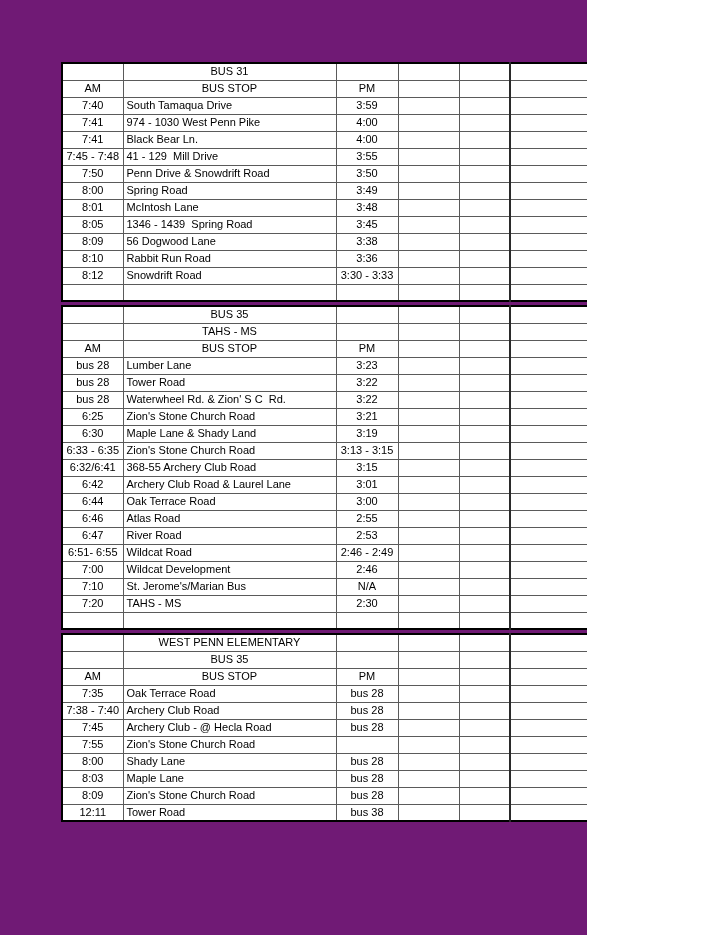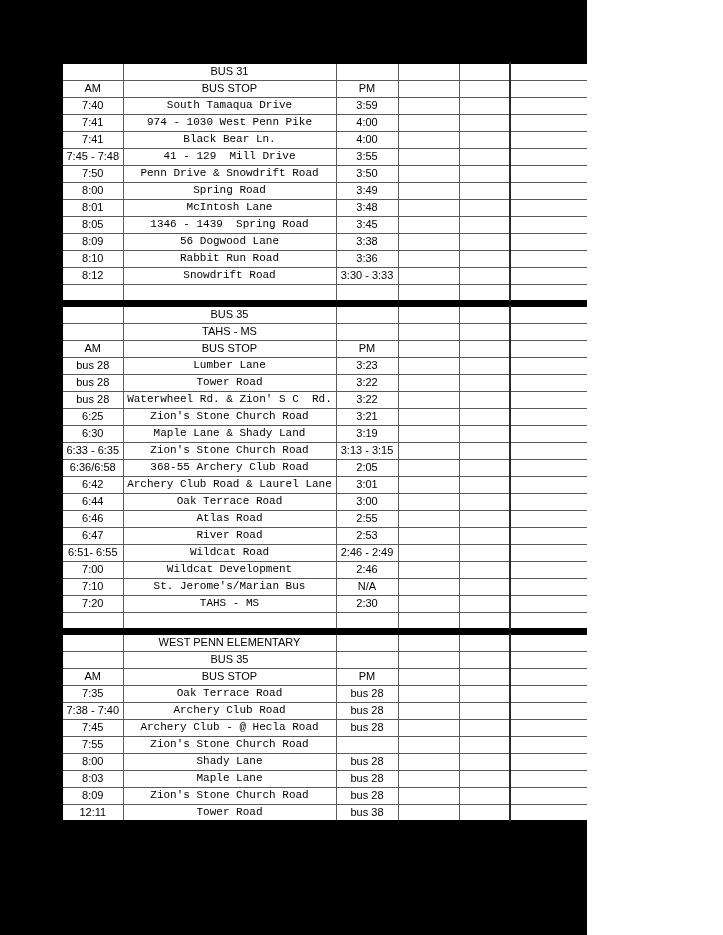--- a/index.html
+++ b/index.html
@@ -5,21 +5,21 @@
   * { margin: 0; padding: 0; box-sizing: border-box; }
   html, body {
     width: 723px; height: 935px;
     background: #ffffff;
     font-family: "Liberation Sans", sans-serif;
     color: #000000;
   }
   .page {
     position: relative;
     width: 587px; height: 935px;
-    background: #000000;
+    background: #701a75;
     overflow: hidden;
   }
   #tables-root {
     position: absolute;
     left: 61px; top: 62px;
     width: 574px;
   }
   table.bus-table {
     border-collapse: collapse;
     table-layout: fixed;
@@ -38,21 +38,21 @@
     border: 1px solid #5a5a5a;
     height: 17px;
     font-size: 11px;
     line-height: 15px;
     padding: 0 3px;
     white-space: pre;
     overflow: hidden;
     color: #000000;
   }
   td.c-c { text-align: center; padding: 0 1px; }
-  td.c-l { text-align: center; font-family: Liberation Mono, monospace; }
+  td.c-l { text-align: left; }
   td.c-last { border-left: 2px solid #2a2a2a; }
 </style>
 </head>
 <body>
 
 <div class="page">
   <div id="tables-root">
       <table class="bus-table">
         <colgroup>
           <col class="col1">
@@ -253,23 +253,23 @@
           </tr>
           <tr>
             <td class="c-c">6:33 - 6:35</td>
             <td class="c-l">Zion's Stone Church Road</td>
             <td class="c-c">3:13 - 3:15</td>
             <td class="c-c"></td>
             <td class="c-c"></td>
             <td class="c-c c-last"></td>
           </tr>
           <tr>
-            <td class="c-c">6:36/6:58</td>
+            <td class="c-c">6:32/6:41</td>
             <td class="c-l">368-55 Archery Club Road</td>
-            <td class="c-c">2:05</td>
+            <td class="c-c">3:15</td>
             <td class="c-c"></td>
             <td class="c-c"></td>
             <td class="c-c c-last"></td>
           </tr>
           <tr>
             <td class="c-c">6:42</td>
             <td class="c-l">Archery Club Road &amp; Laurel Lane</td>
             <td class="c-c">3:01</td>
             <td class="c-c"></td>
             <td class="c-c"></td>

